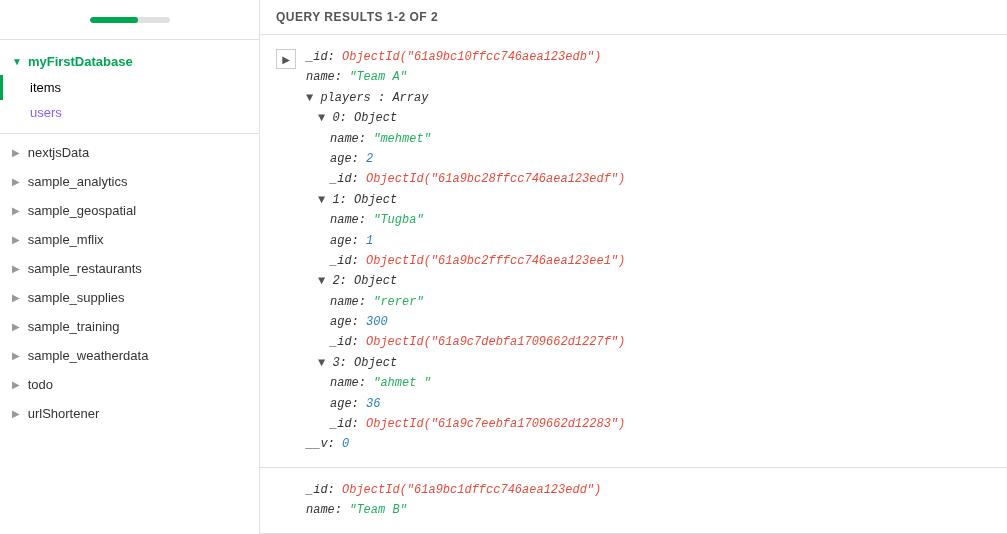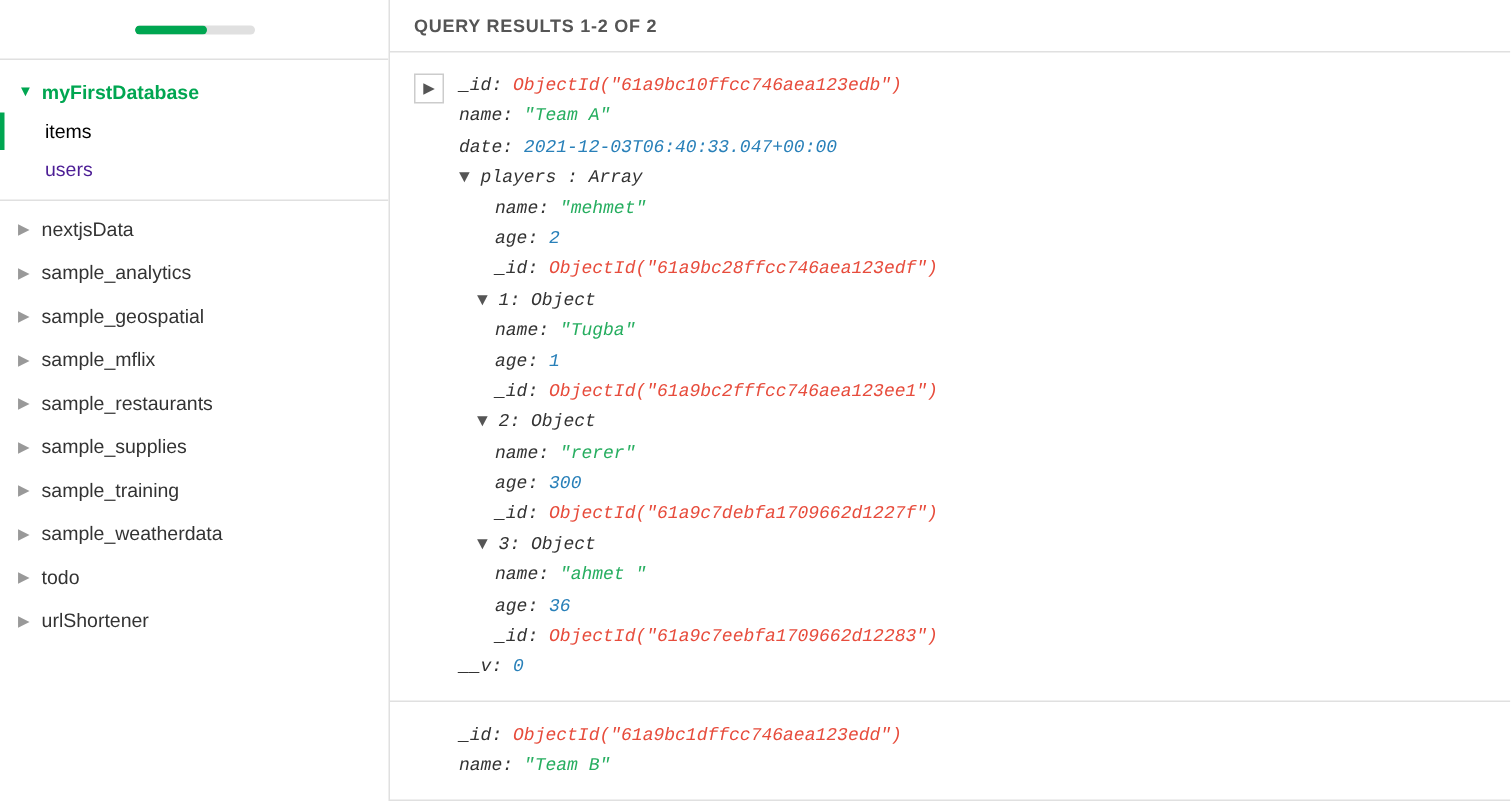--- a/index.html
+++ b/index.html
@@ -53,21 +53,21 @@
       font-size: 10px;
       color: #00a651;
     }
     .db-item {
       display: flex;
       align-items: center;
       padding: 5px 12px 5px 30px;
       cursor: pointer;
       font-size: 13px;
       font-family: -apple-system, BlinkMacSystemFont, sans-serif;
-      color: #4c1d95;
+      color: #8b5cf6;
     }
     .db-item.active {
       border-left: 3px solid #00a651;
       padding-left: 27px;
       font-weight: 400;
       color: #000;
     }
     .nav-section {
       border-top: 1px solid #e0e0e0;
       padding: 4px 0;
@@ -215,22 +215,22 @@
     <span>QUERY RESULTS</span>
     <span>1-2 OF 2</span>
   </div>
 
   <div class="document-card">
     <div class="doc-row">
       <button class="expand-btn">▶</button>
       <div class="doc-content">
         <span class="line"><span class="key">_id: </span><span class="val-red">ObjectId("61a9bc10ffcc746aea123edb")</span></span>
         <span class="line"><span class="key">name: </span><span class="val-green">"Team A"</span></span>
-        <span class="line"><span class="key">date: </span><span class="val-blue">2021-12-03T06:40:33.047+00:00</span></span>
         <span class="line"><span class="chevron-down">▼ </span><span class="key">players : Array</span></span>
+        <span class="line indent1"><span class="chevron-down">▼ </span><span class="key">0: Object</span></span>
         <span class="line indent2"><span class="key">name: </span><span class="val-green">"mehmet"</span></span>
         <span class="line indent2"><span class="key">age: </span><span class="val-blue">2</span></span>
         <span class="line indent2"><span class="key">_id: </span><span class="val-red">ObjectId("61a9bc28ffcc746aea123edf")</span></span>
         <span class="line indent1"><span class="chevron-down">▼ </span><span class="key">1: Object</span></span>
         <span class="line indent2"><span class="key">name: </span><span class="val-green">"Tugba"</span></span>
         <span class="line indent2"><span class="key">age: </span><span class="val-blue">1</span></span>
         <span class="line indent2"><span class="key">_id: </span><span class="val-red">ObjectId("61a9bc2fffcc746aea123ee1")</span></span>
         <span class="line indent1"><span class="chevron-down">▼ </span><span class="key">2: Object</span></span>
         <span class="line indent2"><span class="key">name: </span><span class="val-green">"rerer"</span></span>
         <span class="line indent2"><span class="key">age: </span><span class="val-blue">300</span></span>

